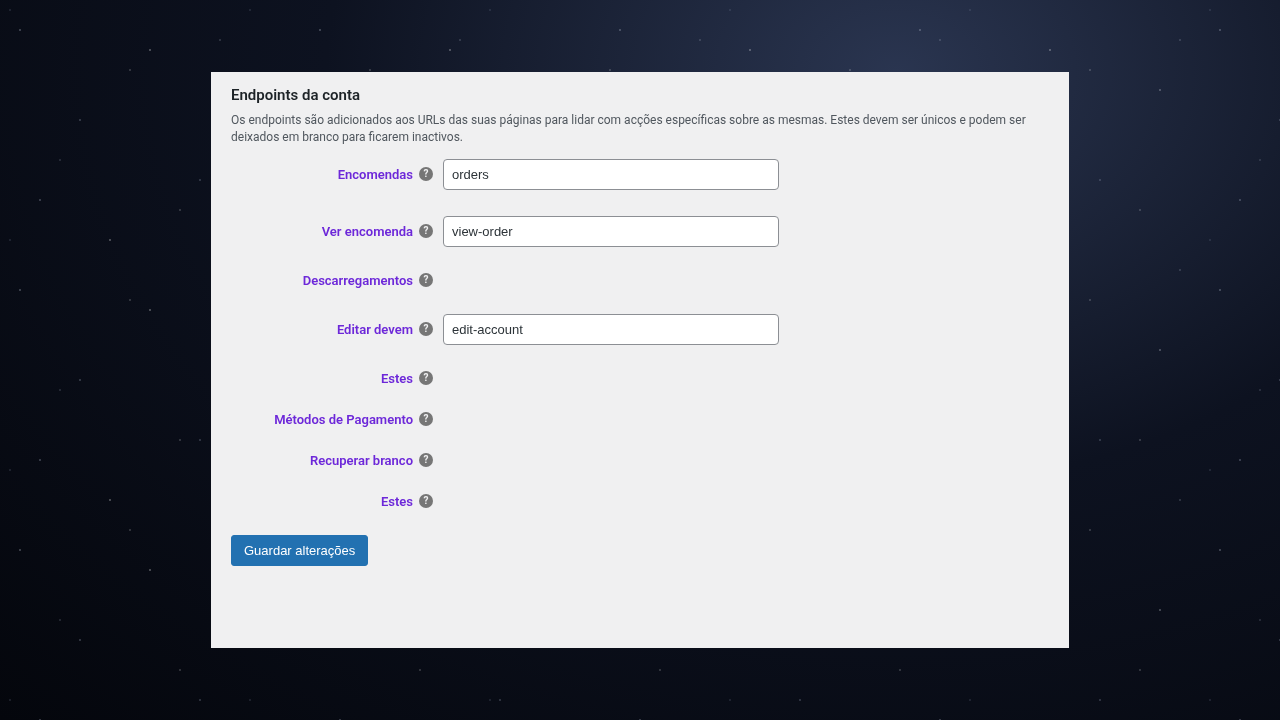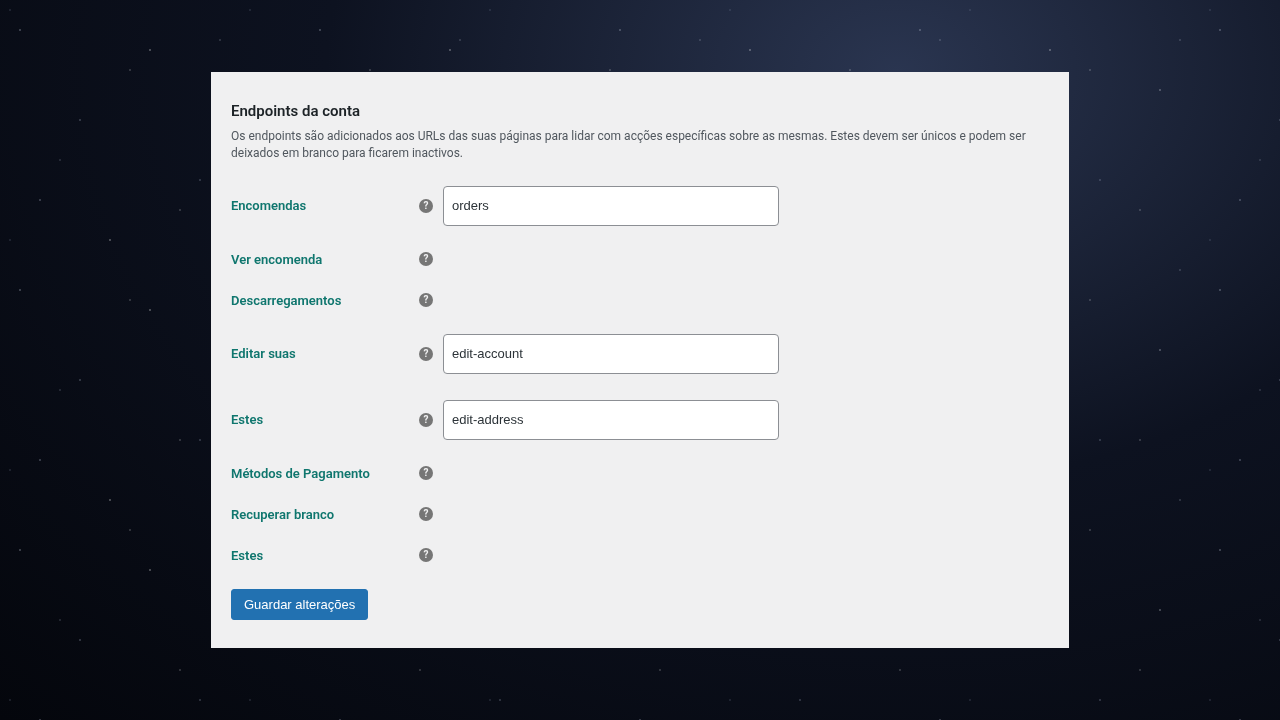--- a/index.html
+++ b/index.html
@@ -46,50 +46,51 @@
   }
 
   .panel {
     position: absolute;
     left: 211px;
     top: 72px;
     width: 858px;
     height: 576px;
     background: #f0f0f1;
     box-sizing: border-box;
-    padding: 30px 20px 20px 20px;
+    padding: 14px 20px 20px 20px;
     color: #1d2327;
   }
 
   .section-title {
     font-size: 15px;
     font-weight: 600;
     color: #1d2327;
     margin: 0 0 8px 0;
   }
   .section-desc {
     font-size: 12px;
     line-height: 1.4;
     color: #50575e;
-    margin: 0 0 24px 0;
+    margin: 0 0 13px 0;
   }
 
   .form-row {
     display: flex;
     align-items: center;
     margin-bottom: 26px;
   }
   .form-row:last-of-type { margin-bottom: 18px; }
 
   .form-label-cell {
     width: 182px;
     flex: none;
     font-size: 13px;
     font-weight: 600;
-    color: #0f766e;
+    color: #6d28d9;
+    text-align: right;
   }
 
   .help-cell {
     width: 20px;
     flex: none;
     display: flex;
     justify-content: flex-end;
     padding-right: 4px;
   }
 
@@ -105,21 +106,21 @@
     text-align: center;
     cursor: help;
   }
 
   .input-cell {
     padding-left: 6px;
   }
 
   input.text-field {
     width: 336px;
-    height: 40px;
+    height: 31px;
     box-sizing: border-box;
     border: 1px solid #8c8f94;
     border-radius: 4px;
     padding: 0 8px;
     font-size: 13px;
     color: #2c3338;
     background: #ffffff;
     outline: none;
   }
 
@@ -161,53 +162,53 @@
     </div>
   </div>
 
   <div class="form-row">
     <div class="form-label-cell">
       <label>Ver encomenda</label>
     </div>
     <div class="help-cell">
       <span class="help-icon">?</span>
     </div>
+    <div class="input-cell">
+      <input type="text" class="text-field" value="view-order" style="">
+    </div>
   </div>
 
   <div class="form-row">
     <div class="form-label-cell">
       <label>Descarregamentos</label>
     </div>
     <div class="help-cell">
       <span class="help-icon">?</span>
     </div>
   </div>
 
   <div class="form-row">
     <div class="form-label-cell">
-      <label>Editar suas</label>
+      <label>Editar devem</label>
     </div>
     <div class="help-cell">
       <span class="help-icon">?</span>
     </div>
     <div class="input-cell">
       <input type="text" class="text-field" value="edit-account" style="">
     </div>
   </div>
 
   <div class="form-row">
     <div class="form-label-cell">
       <label>Estes</label>
     </div>
     <div class="help-cell">
       <span class="help-icon">?</span>
     </div>
-    <div class="input-cell">
-      <input type="text" class="text-field" value="edit-address" style="">
-    </div>
   </div>
 
   <div class="form-row">
     <div class="form-label-cell">
       <label>Métodos de Pagamento</label>
     </div>
     <div class="help-cell">
       <span class="help-icon">?</span>
     </div>
   </div>

